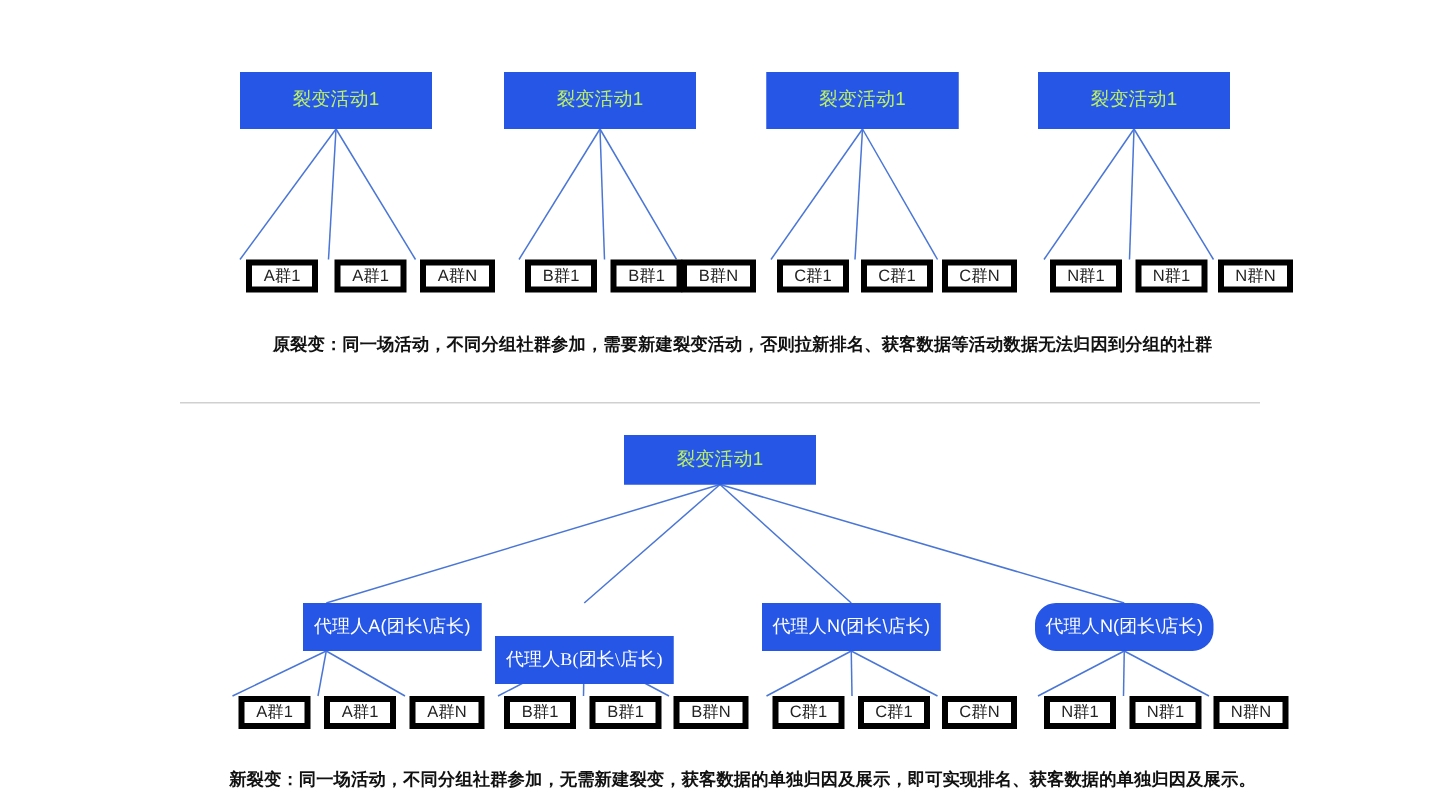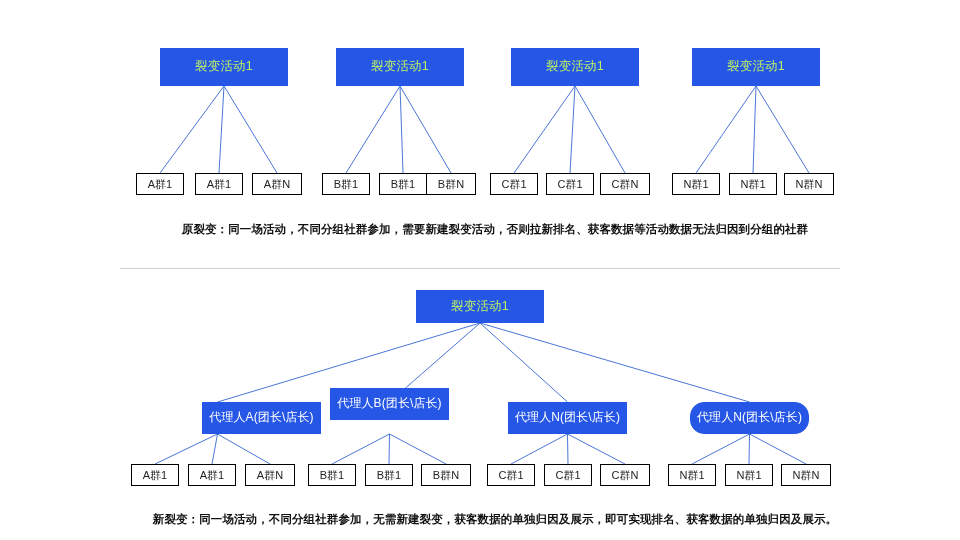--- a/index.html
+++ b/index.html
@@ -47,24 +47,25 @@
   .node.agent {
     background: #2656e6;
     border: 1px solid #2656e6;
     color: #ffffff;
     font-size: 12px;
     font-weight: 500;
     letter-spacing: .1px;
   }
   .node.leaf {
     background: #ffffff;
-    border: 1px solid #000000;
+    border: 4px solid #000000;
     color: #222222;
     font-size: 11px;
     font-weight: 400;
+    margin-left: 28px;
   }
   .caption {
     position: absolute;
     width: 100%;
     text-align: center;
     font-size: 11.5px;
     font-weight: bold;
     color: #111111;
     letter-spacing: .1px;
     margin-left: 15px;
@@ -134,21 +135,21 @@
 
   <div class="caption" id="top-caption" style="top: 222px;">原裂变：同一场活动，不同分组社群参加，需要新建裂变活动，否则拉新排名、获客数据等活动数据无法归因到分组的社群</div>
 
   <div class="divider" id="section-divider" style="left: 120px; top: 268px; width: 720px; background: rgb(208, 208, 208);"></div>
 
   <div id="bottom-root">
       <div class="node root" style="left: 416px; top: 290px; width: 128px; height: 33px;">裂变活动1</div>
     </div>
   <div id="bottom-agents">
       <div class="node agent" style="left: 158px; top: 402px; width: 119px; height: 32px; margin-left: 44px;">代理人A(团长\店长)</div>
-      <div class="node agent" style="left: 330px; top: 388px; width: 119px; height: 32px;">代理人B(团长\店长)</div>
+      <div class="node agent" style="left: 330px; top: 424px; width: 119px; height: 32px; font-family: Liberation Serif, serif;">代理人B(团长\店长)</div>
       <div class="node agent" style="left: 508px; top: 402px; width: 119px; height: 32px;">代理人N(团长\店长)</div>
       <div class="node agent" style="left: 690px; top: 402px; width: 119px; height: 32px; border-radius: 14px;">代理人N(团长\店长)</div>
     </div>
   <div id="bottom-leaves">
       <div class="node leaf" style="left: 131px; top: 464px; width: 48px; height: 22px;">A群1</div>
       <div class="node leaf" style="left: 188px; top: 464px; width: 48px; height: 22px;">A群1</div>
       <div class="node leaf" style="left: 245px; top: 464px; width: 50px; height: 22px;">A群N</div>
       <div class="node leaf" style="left: 308px; top: 464px; width: 48px; height: 22px;">B群1</div>
       <div class="node leaf" style="left: 365px; top: 464px; width: 48px; height: 22px;">B群1</div>
       <div class="node leaf" style="left: 421px; top: 464px; width: 50px; height: 22px;">B群N</div>

